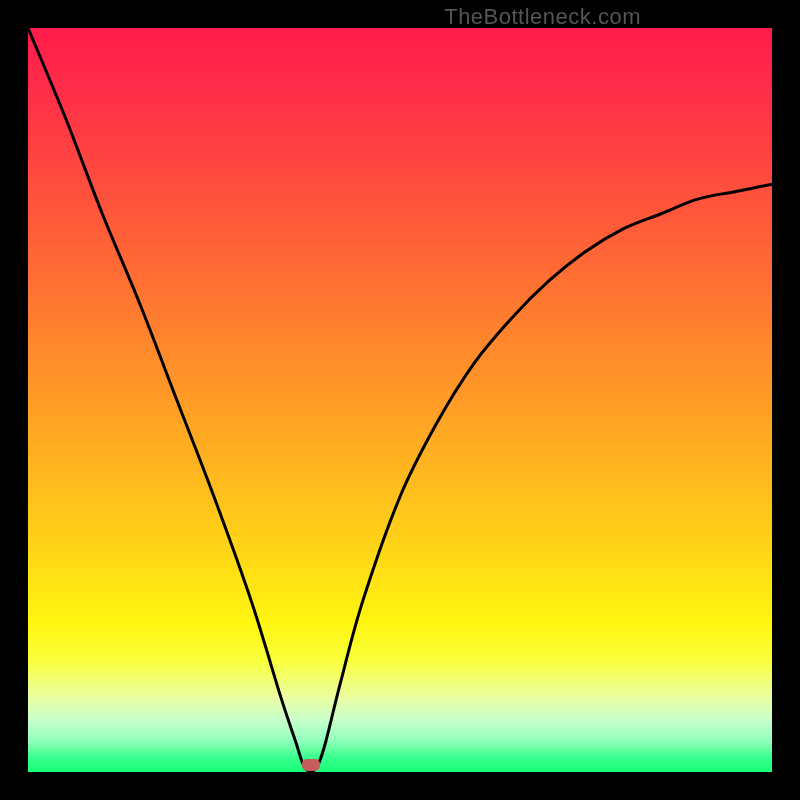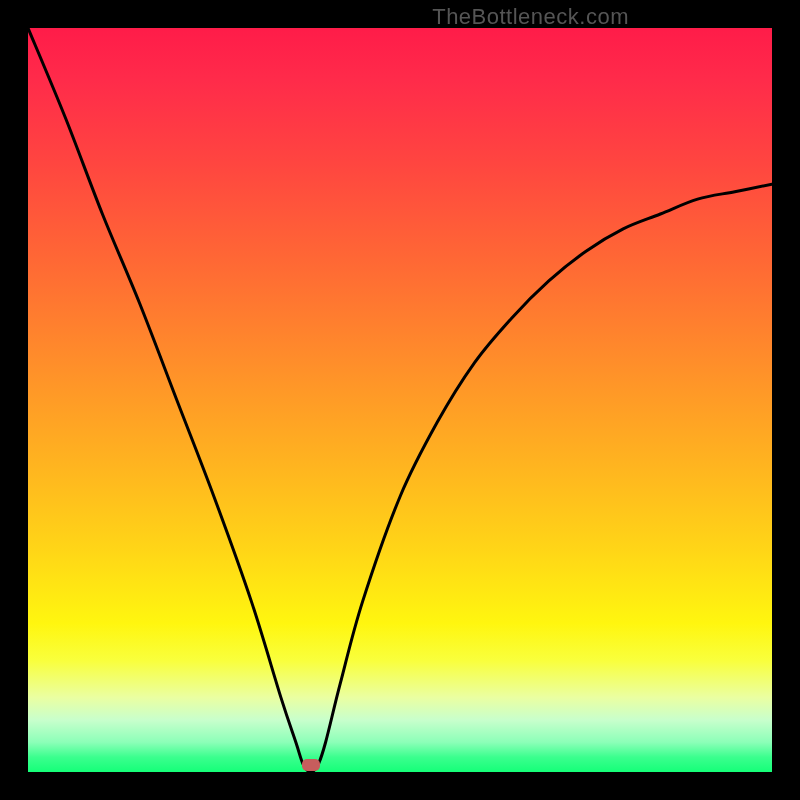--- a/index.html
+++ b/index.html
@@ -9,20 +9,21 @@
     height: 800px;
     background: #000;
     font-family: Arial, Helvetica, sans-serif;
     overflow: hidden;
   }
   .frame {
     position: relative;
     width: 639px;
     height: 800px;
     background: #000;
+    padding-left: 12px;
   }
   .watermark {
     position: absolute;
     top: 4px;
     right: 10px;
     color: #555;
     font-size: 22px;
     font-weight: 500;
     letter-spacing: 0.5px;
     z-index: 10;

